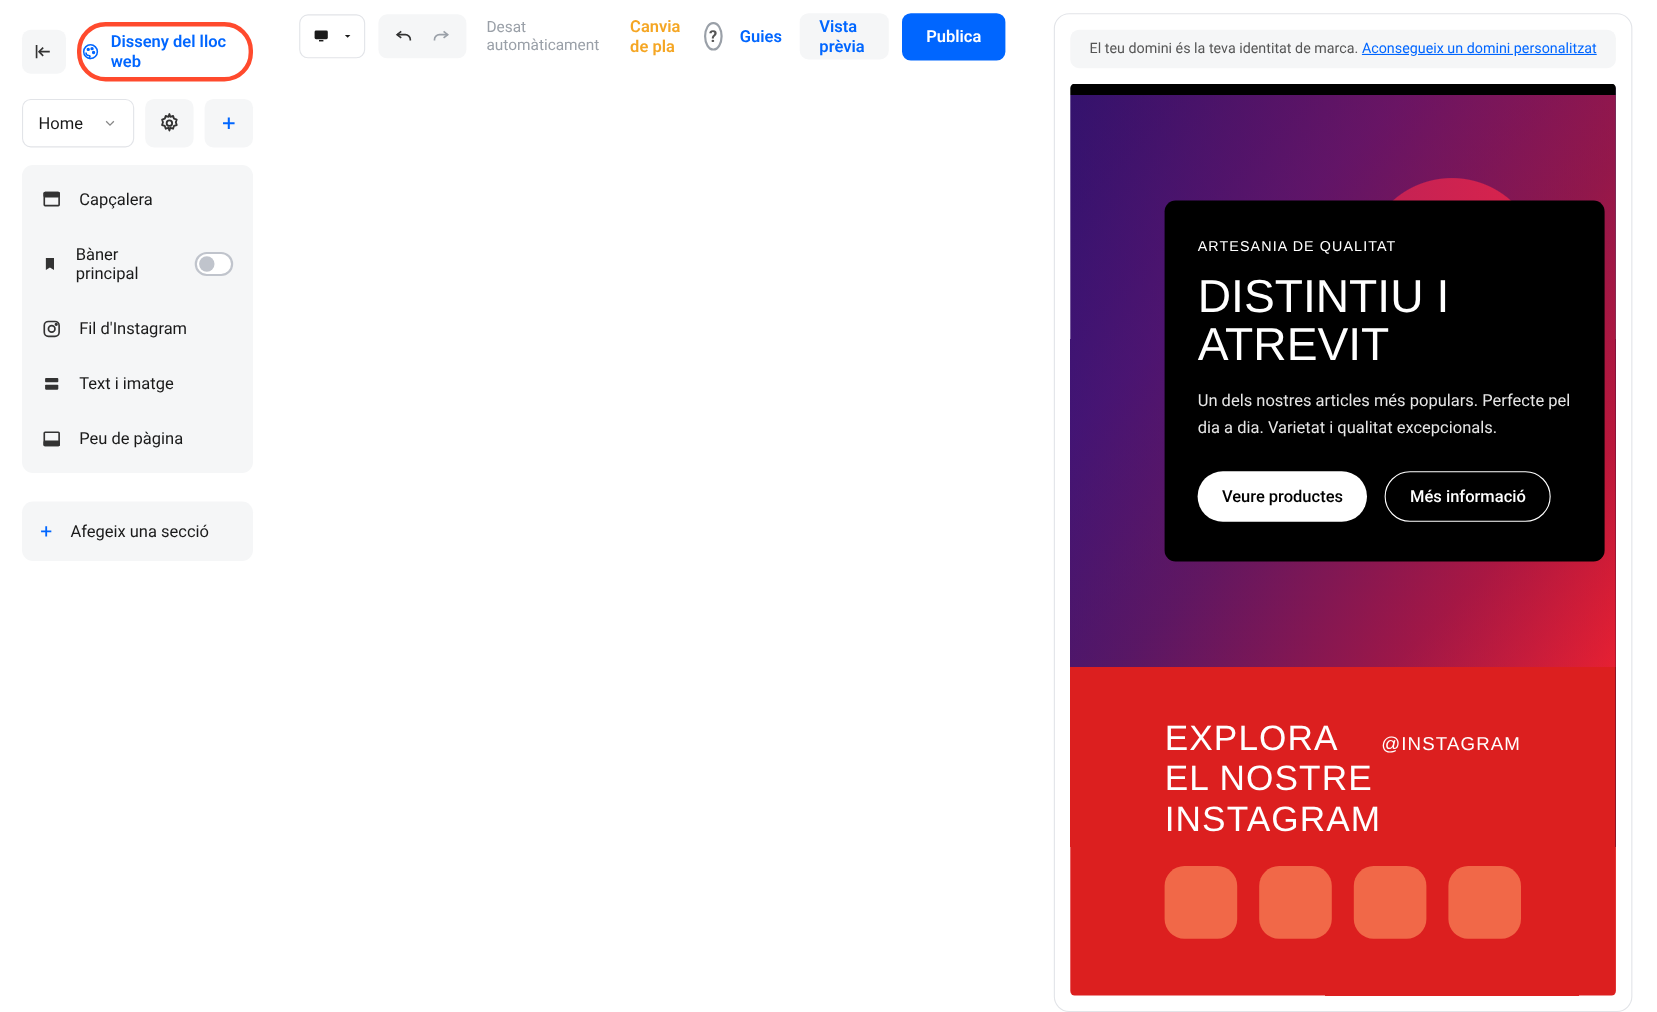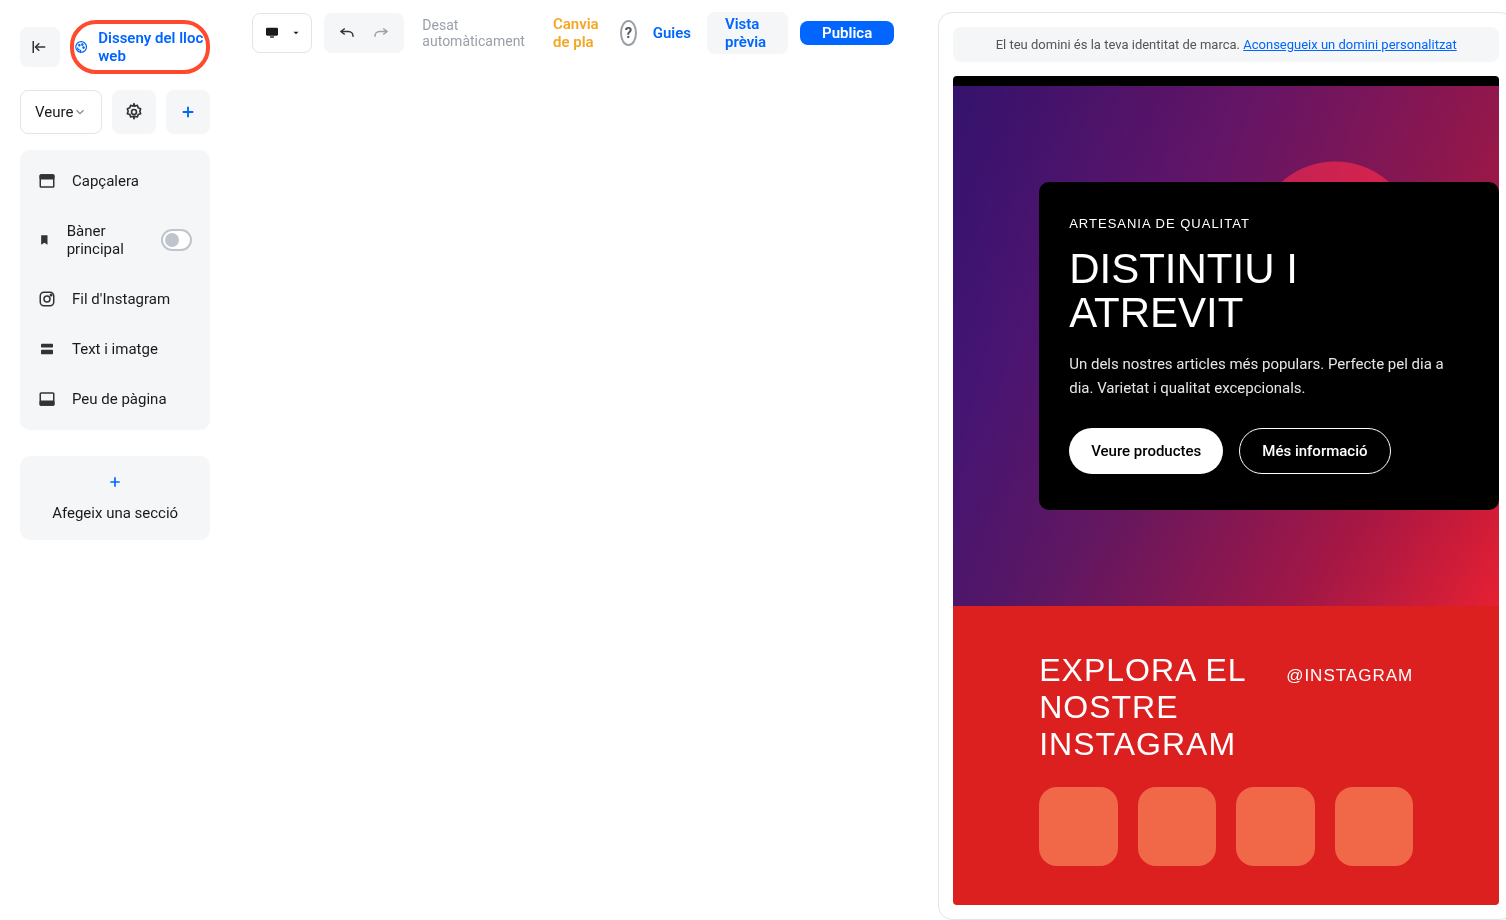--- a/index.html
+++ b/index.html
@@ -127,21 +127,20 @@
   .add-section {
     margin-top: 10px;
     background: var(--bg-light);
     border-radius: 10px;
     padding: 18px 14px;
     display: flex;
     align-items: center;
     gap: 14px;
     font-size: 15px;
     cursor: pointer;
-    flex-direction: column;
   }
   .add-section svg { color: var(--blue); }
   
   .main {
     flex: 1;
     display: flex;
     flex-direction: row;
     background: #fff;
   }
   .toolbar {
@@ -207,21 +206,21 @@
     padding: 0 18px;
     background: var(--bg-light);
     border-radius: 8px;
     color: var(--blue);
     font-weight: 600;
     display: flex; align-items: center;
     cursor: pointer;
     font-size: 15px;
   }
   .publish-btn {
-    height: 24px;
+    height: 43px;
     padding: 0 22px;
     background: var(--blue);
     color: #fff;
     font-weight: 600;
     border-radius: 8px;
     display: flex; align-items: center;
     cursor: pointer;
     font-size: 15px;
   }
   
@@ -267,21 +266,21 @@
       radial-gradient(circle at 86% 55%, #ff2844 0, #ff2844 50px, transparent 51px),
       linear-gradient(135deg, #2a1060 0%, #4b1570 30%, #6a1a55 55%, #b01a3a 80%, #ff2a2a 100%);
     background-color: #1a0a30;
     position: relative;
     border-top: 10px solid #000;
     display: flex;
     align-items: center;
   }
   .hero-card {
     margin-left: 86px;
-    width: 460px;
+    width: 400px;
     background: #000;
     color: #fff;
     border-radius: 10px;
     padding: 34px 30px 36px;
   }
   .hero-eyebrow {
     font-family: Impact, "Arial Black", sans-serif;
     font-size: 13px;
     letter-spacing: 1px;
   }
@@ -368,21 +367,21 @@
           <circle cx="14" cy="8" r="1.2" fill="currentColor"></circle>
           <circle cx="16" cy="13" r="1.2" fill="currentColor"></circle>
           <path d="M12 21c-1.5 0-2-1-1-2s0-2-1.5-2S6 16 6 13"></path>
         </svg>
       <span>Disseny del lloc web</span>
     </div>
   </div>
 
   <div class="page-row">
     <div class="page-select">
-      <span>Veure</span>
+      <span>Home</span>
       <svg width="14" height="14" viewBox="0 0 24 24" fill="none" stroke="#888" stroke-width="2">
           <path d="M6 9l6 6 6-6"></path>
         </svg>
     </div>
     <div class="square-btn">
       <svg width="20" height="20" viewBox="0 0 24 24" fill="none" stroke="#333" stroke-width="2">
           <circle cx="12" cy="12" r="3"></circle>
           <path d="M12 2l1 3 3-1 1 3 3 1-1 3 1 3-3 1-1 3-3-1-1 3-1-3-3 1-1-3-3-1 1-3-1-3 3-1 1-3 3 1z" stroke-linejoin="round"></path>
         </svg>
     </div>

